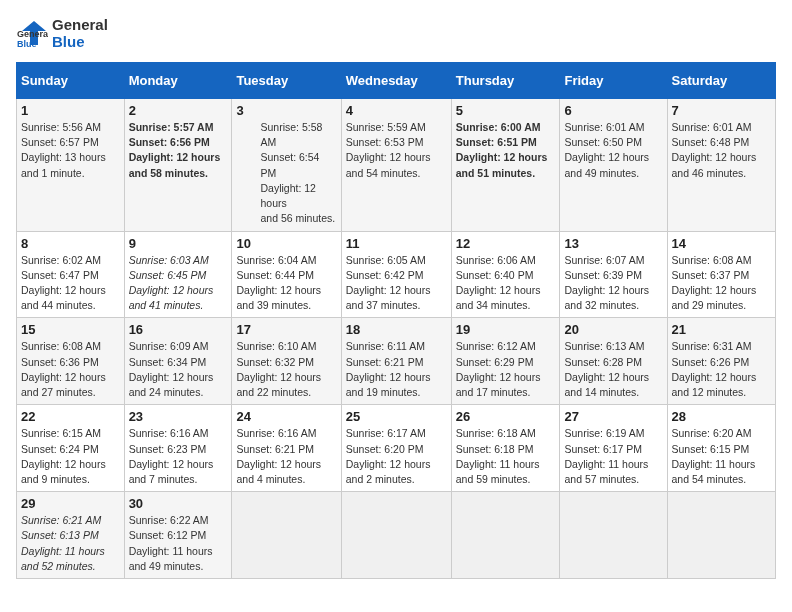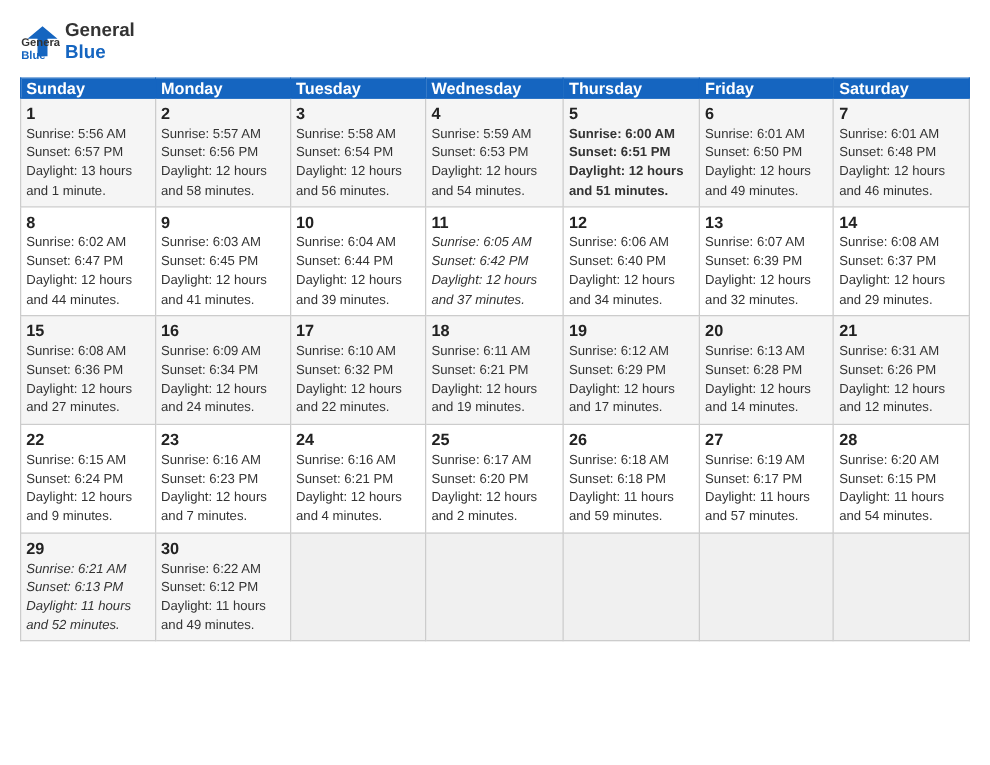--- a/index.html
+++ b/index.html
@@ -38,21 +38,21 @@
       color: #444;
     }
     table {
       width: 100%;
       border-collapse: collapse;
       font-size: 11px;
     }
     thead tr th {
       background-color: #1565c0;
       color: #fff;
-      padding: 0 4px;
+      padding: 10px 4px;
       font-size: 13px;
       font-weight: bold;
       text-align: left;
       border: 1px solid #1565c0;
     }
     tbody tr td {
       vertical-align: top;
       border: 1px solid #ccc;
       padding: 4px;
       width: 113px;
@@ -118,28 +118,28 @@
       <tr>
         <td>
           <span class="day-num">1</span>
           <div class="day-info" style="white-space: pre-line;">Sunrise: 5:56 AM
 Sunset: 6:57 PM
 Daylight: 13 hours
 and 1 minute.</div>
         </td>
         <td>
           <span class="day-num">2</span>
-          <div class="day-info" style="white-space: pre-line;">Sunrise: 5:57 AM
+          <div class="day-info" style="white-space: pre-line; font-weight: bold;">Sunrise: 5:57 AM
 Sunset: 6:56 PM
 Daylight: 12 hours
 and 58 minutes.</div>
         </td>
         <td>
           <span class="day-num">3</span>
-          <div class="day-info" style="white-space: pre-line;">Sunrise: 5:58 AM
+          <div class="day-info" style="white-space: pre-line; margin-left: 24px;">Sunrise: 5:58 AM
 Sunset: 6:54 PM
 Daylight: 12 hours
 and 56 minutes.</div>
         </td>
         <td>
           <span class="day-num">4</span>
           <div class="day-info" style="white-space: pre-line;">Sunrise: 5:59 AM
 Sunset: 6:53 PM
 Daylight: 12 hours
 and 54 minutes.</div>
@@ -169,35 +169,35 @@
       <tr>
         <td>
           <span class="day-num">8</span>
           <div class="day-info" style="white-space: pre-line;">Sunrise: 6:02 AM
 Sunset: 6:47 PM
 Daylight: 12 hours
 and 44 minutes.</div>
         </td>
         <td>
           <span class="day-num">9</span>
-          <div class="day-info" style="white-space: pre-line;">Sunrise: 6:03 AM
+          <div class="day-info" style="white-space: pre-line; font-style: italic;">Sunrise: 6:03 AM
 Sunset: 6:45 PM
 Daylight: 12 hours
 and 41 minutes.</div>
         </td>
         <td>
           <span class="day-num">10</span>
           <div class="day-info" style="white-space: pre-line;">Sunrise: 6:04 AM
 Sunset: 6:44 PM
 Daylight: 12 hours
 and 39 minutes.</div>
         </td>
         <td>
           <span class="day-num">11</span>
-          <div class="day-info" style="white-space: pre-line; font-style: italic;">Sunrise: 6:05 AM
+          <div class="day-info" style="white-space: pre-line;">Sunrise: 6:05 AM
 Sunset: 6:42 PM
 Daylight: 12 hours
 and 37 minutes.</div>
         </td>
         <td>
           <span class="day-num">12</span>
           <div class="day-info" style="white-space: pre-line;">Sunrise: 6:06 AM
 Sunset: 6:40 PM
 Daylight: 12 hours
 and 34 minutes.</div>

